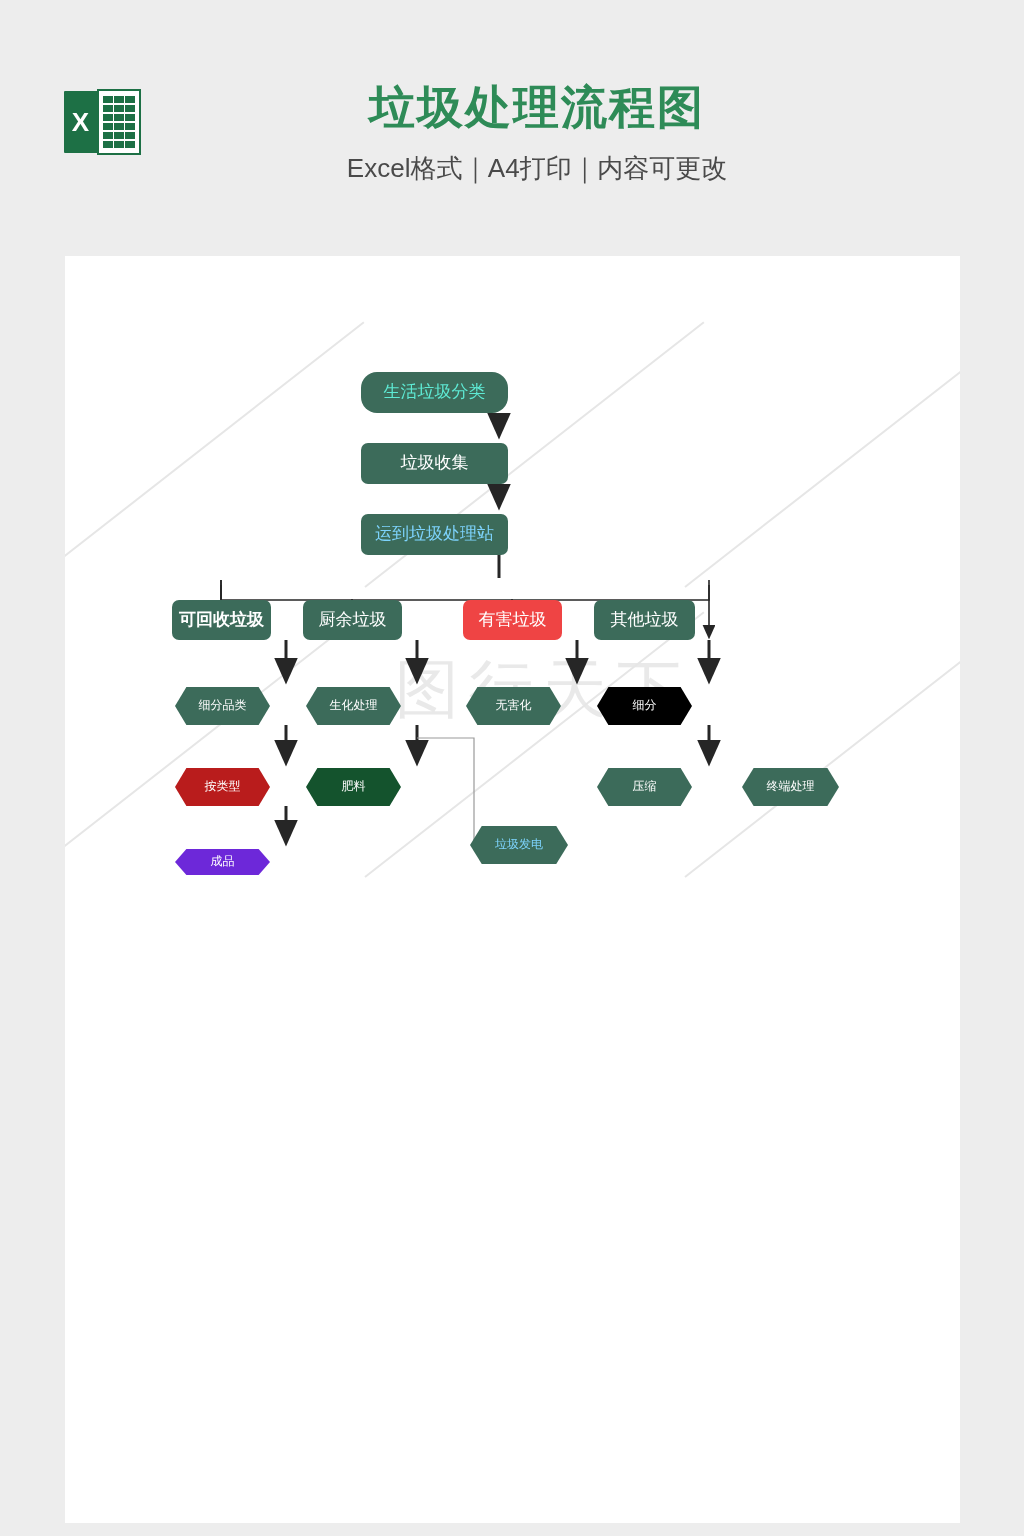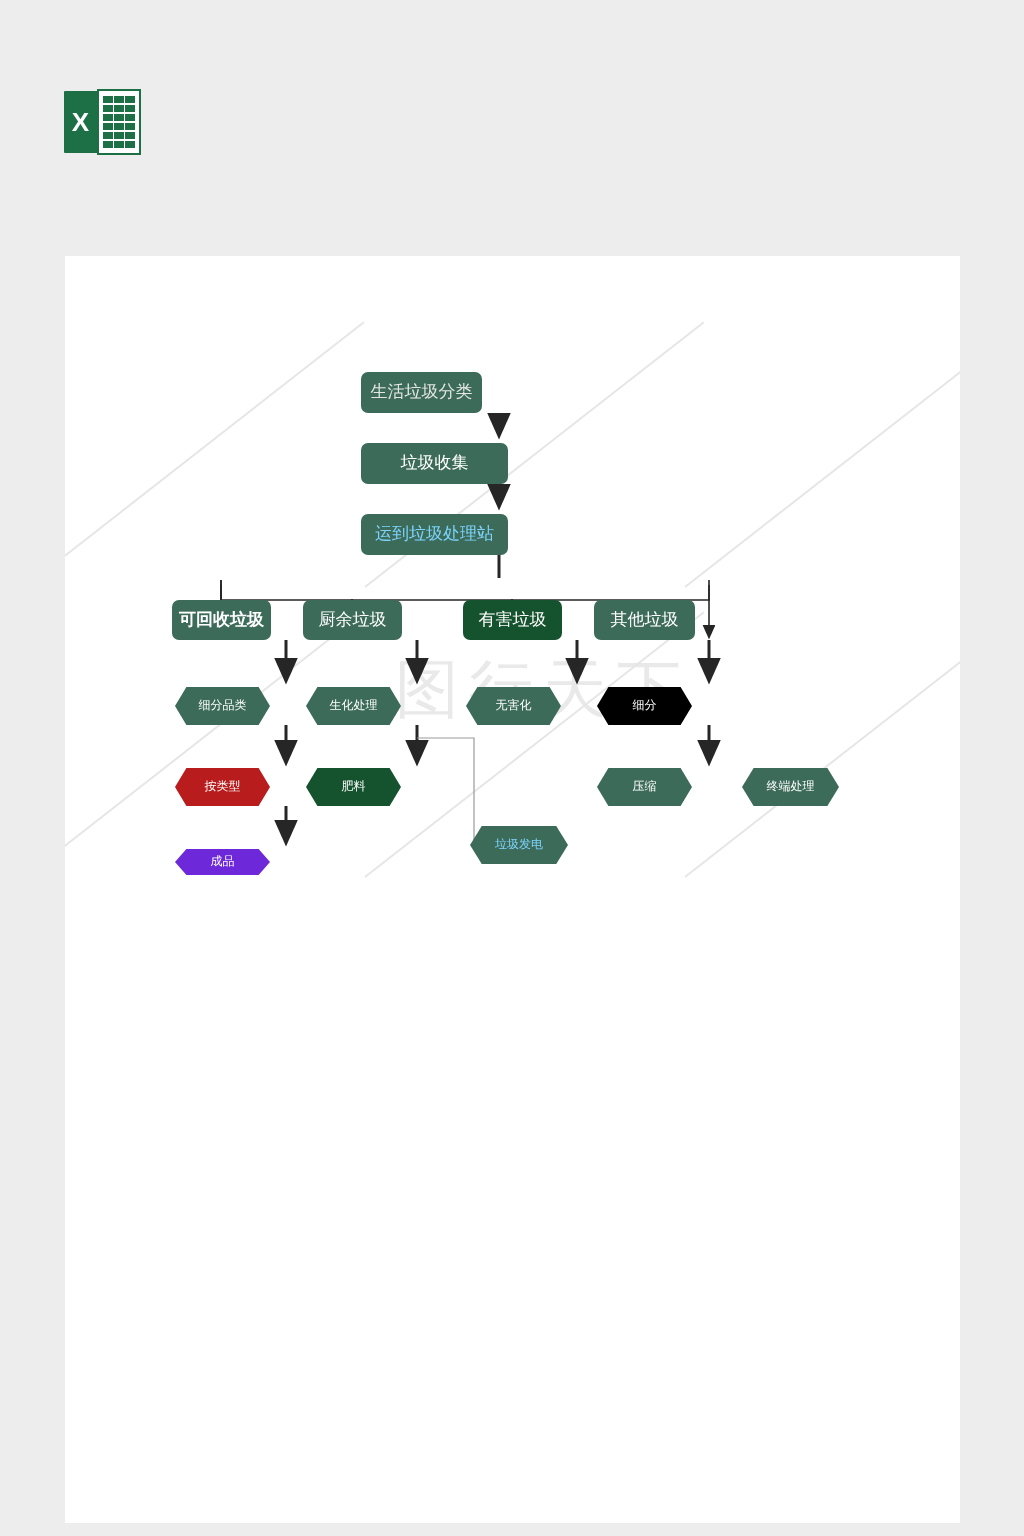--- a/index.html
+++ b/index.html
@@ -118,20 +118,22 @@
           <i></i>
           <i></i>
           <i></i>
           <i></i>
           <i></i>
           <i></i>
       </div>
     </div>
   </div>
 
+  <div id="title">垃圾处理流程图</div>
+  <div id="subtitle">Excel格式｜A4打印｜内容可更改</div>
 </div>
 
 <div id="card">
 
   <div id="watermark">
     <div class="wm-text">图行天下</div>
   <div class="wm-line" style="left: -40px; top: 330px; transform: rotate(-38deg);"></div>
       <div class="wm-line" style="left: 300px; top: 330px; transform: rotate(-38deg);"></div>
       <div class="wm-line" style="left: 620px; top: 330px; transform: rotate(-38deg);"></div>
       <div class="wm-line" style="left: -40px; top: 620px; transform: rotate(-38deg);"></div>
@@ -169,26 +171,26 @@
       <line x1="221" y1="469" x2="221" y2="506" stroke="#262626" stroke-width="3" marker-end="url(#ah)"></line>
       <line x1="352" y1="469" x2="352" y2="506" stroke="#262626" stroke-width="3" marker-end="url(#ah)"></line>
       <line x1="644" y1="469" x2="644" y2="506" stroke="#262626" stroke-width="3" marker-end="url(#ah)"></line>
 
       <line x1="221" y1="550" x2="221" y2="586" stroke="#262626" stroke-width="3" marker-end="url(#ah)"></line>
 
       <line x1="700" y1="531" x2="737" y2="531" stroke="#262626" stroke-width="3" marker-end="url(#ah)"></line>
 
       <polyline points="352,482 409,482 409,588 463,588" fill="none" stroke="#9a9a9a" stroke-width="1.2" marker-end="url(#ahl)"></polyline>
     </svg>
-  <div class="node rect big" style="left: 296px; top: 116px; width: 121px; height: 41px; background: rgb(60, 107, 90); color: #e5e5e5;">生活垃圾分类</div>
+  <div class="node rect big" style="left: 296px; top: 116px; width: 147px; height: 41px; background: rgb(60, 107, 90); color: #5eead4; border-radius: 16px;">生活垃圾分类</div>
       <div class="node rect big" style="left: 296px; top: 187px; width: 147px; height: 41px; background: rgb(60, 107, 90); color: rgb(255, 255, 255);">垃圾收集</div>
       <div class="node rect big" style="left: 296px; top: 258px; width: 147px; height: 41px; background: rgb(60, 107, 90); color: #7dd3fc;">运到垃圾处理站</div>
       <div class="node rect big" style="left: 107px; top: 344px; width: 99px; height: 40px; background: rgb(60, 107, 90); color: rgb(255, 255, 255); font-weight: bold;">可回收垃圾</div>
       <div class="node rect big" style="left: 238px; top: 344px; width: 99px; height: 40px; background: rgb(60, 107, 90); color: rgb(255, 255, 255);">厨余垃圾</div>
-      <div class="node rect big" style="left: 398px; top: 344px; width: 99px; height: 40px; background: #14532d; color: rgb(255, 255, 255);">有害垃圾</div>
+      <div class="node rect big" style="left: 398px; top: 344px; width: 99px; height: 40px; background: #ef4444; color: rgb(255, 255, 255);">有害垃圾</div>
       <div class="node rect big" style="left: 529px; top: 344px; width: 101px; height: 40px; background: rgb(60, 107, 90); color: rgb(255, 255, 255);">其他垃圾</div>
       <div class="node hex" style="left: 110px; top: 431px; width: 95px; height: 38px; background: rgb(60, 107, 90); color: rgb(255, 255, 255);">细分品类</div>
       <div class="node hex" style="left: 241px; top: 431px; width: 95px; height: 38px; background: rgb(60, 107, 90); color: rgb(255, 255, 255);">生化处理</div>
       <div class="node hex" style="left: 401px; top: 431px; width: 95px; height: 38px; background: rgb(60, 107, 90); color: rgb(255, 255, 255);">无害化</div>
       <div class="node hex" style="left: 532px; top: 431px; width: 95px; height: 38px; background: #000000; color: rgb(255, 255, 255);">细分</div>
       <div class="node hex" style="left: 110px; top: 512px; width: 95px; height: 38px; background: #b91c1c; color: rgb(255, 255, 255);">按类型</div>
       <div class="node hex" style="left: 241px; top: 512px; width: 95px; height: 38px; background: #14532d; color: rgb(255, 255, 255);">肥料</div>
       <div class="node hex" style="left: 532px; top: 512px; width: 95px; height: 38px; background: rgb(60, 107, 90); color: rgb(255, 255, 255);">压缩</div>
       <div class="node hex" style="left: 677px; top: 512px; width: 97px; height: 38px; background: rgb(60, 107, 90); color: rgb(255, 255, 255);">终端处理</div>
       <div class="node hex" style="left: 110px; top: 593px; width: 95px; height: 26px; background: #6d28d9; color: rgb(255, 255, 255);">成品</div>

